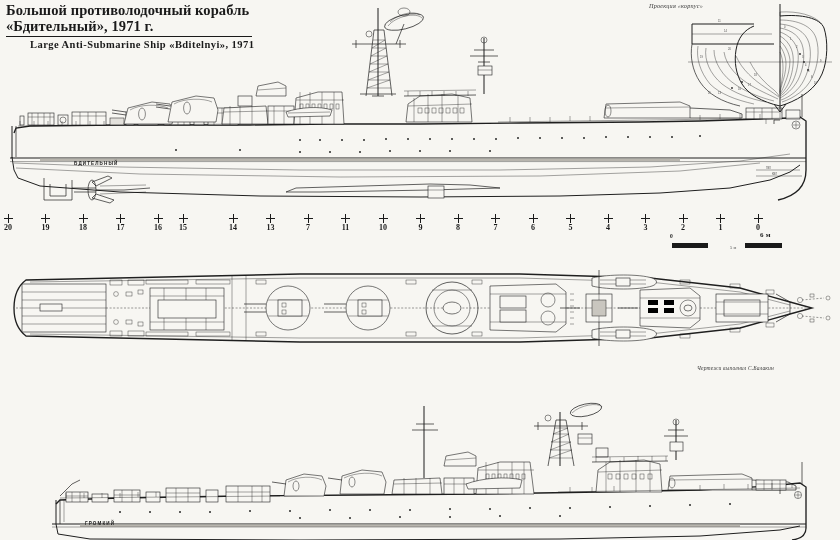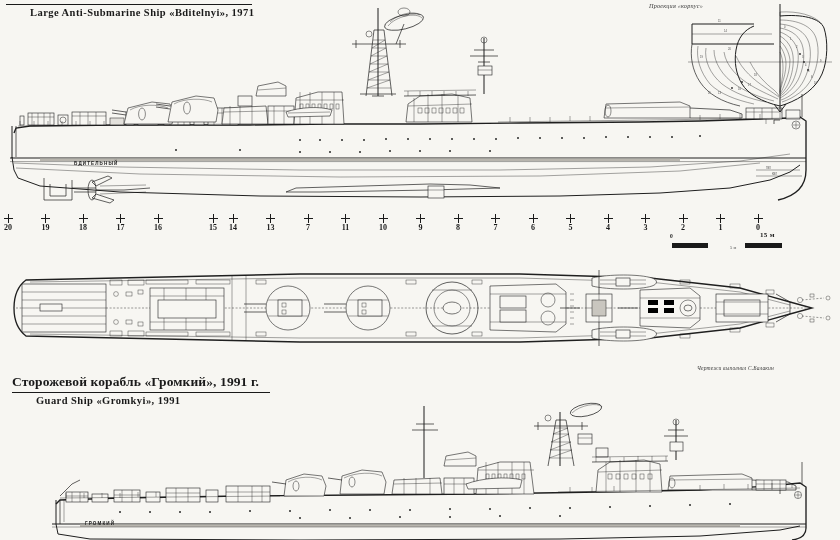--- a/index.html
+++ b/index.html
@@ -699,29 +699,26 @@
       <circle cx="300" cy="118" r="1"></circle>
         <circle cx="350" cy="118" r="1"></circle>
         <circle cx="400" cy="117" r="1"></circle>
       <circle cx="450" cy="117" r="1"></circle>
         <circle cx="500" cy="116" r="1"></circle>
         <circle cx="560" cy="116" r="1"></circle>
     </g>
   </svg>
 
   <div class="title-block t1">
+    <div class="title-ru">Большой противолодочный корабль
+«Бдительный», 1971 г.</div>
     <div class="title-rule"></div>
     <div class="title-en">Large  Anti-Submarine  Ship  «Bditelnyi»,  1971</div>
   </div>
 
-  <div class="title-block t2">
-    <div class="title-ru">Сторожевой корабль «Громкий», 1991 г.</div>
-    <div class="title-rule"></div>
-    <div class="title-en">Guard  Ship  «Gromkyi»,  1991</div>
-  </div>
 
   <div class="inset-cap">Проекция «корпус»</div>
   <div class="credit">Чертежи выполнил С.Балакин</div>
 
   <div class="hullname hn1">БДИТЕЛЬНЫЙ</div>
   <div class="hullname hn2">ГРОМКИЙ</div>
 
   <div class="stations" id="stations">
       <div class="stn" style="left: 0px;">
         <div class="cross"></div>
@@ -736,21 +733,21 @@
         <div class="num">18</div>
       </div>
       <div class="stn" style="left: 112.5px;">
         <div class="cross"></div>
         <div class="num">17</div>
       </div>
       <div class="stn" style="left: 150px;">
         <div class="cross"></div>
         <div class="num">16</div>
       </div>
-      <div class="stn" style="left: 205px;">
+      <div class="stn" style="left: 175px;">
         <div class="cross"></div>
         <div class="num">15</div>
       </div>
       <div class="stn" style="left: 225px;">
         <div class="cross"></div>
         <div class="num">14</div>
       </div>
       <div class="stn" style="left: 262.5px;">
         <div class="cross"></div>
         <div class="num">13</div>
@@ -807,17 +804,17 @@
         <div class="cross"></div>
         <div class="num">0</div>
       </div>
     </div>
 
   <div class="scalebar">
     <div class="bar">
         <i class="b1"></i>
       </div>
     <div class="lab0">0</div>
-    <div class="lab15">15 м</div>
+    <div class="lab15">6 м</div>
     <div class="sublab">5 м</div>
   </div>
 
 </div>
 
 </body></html>

